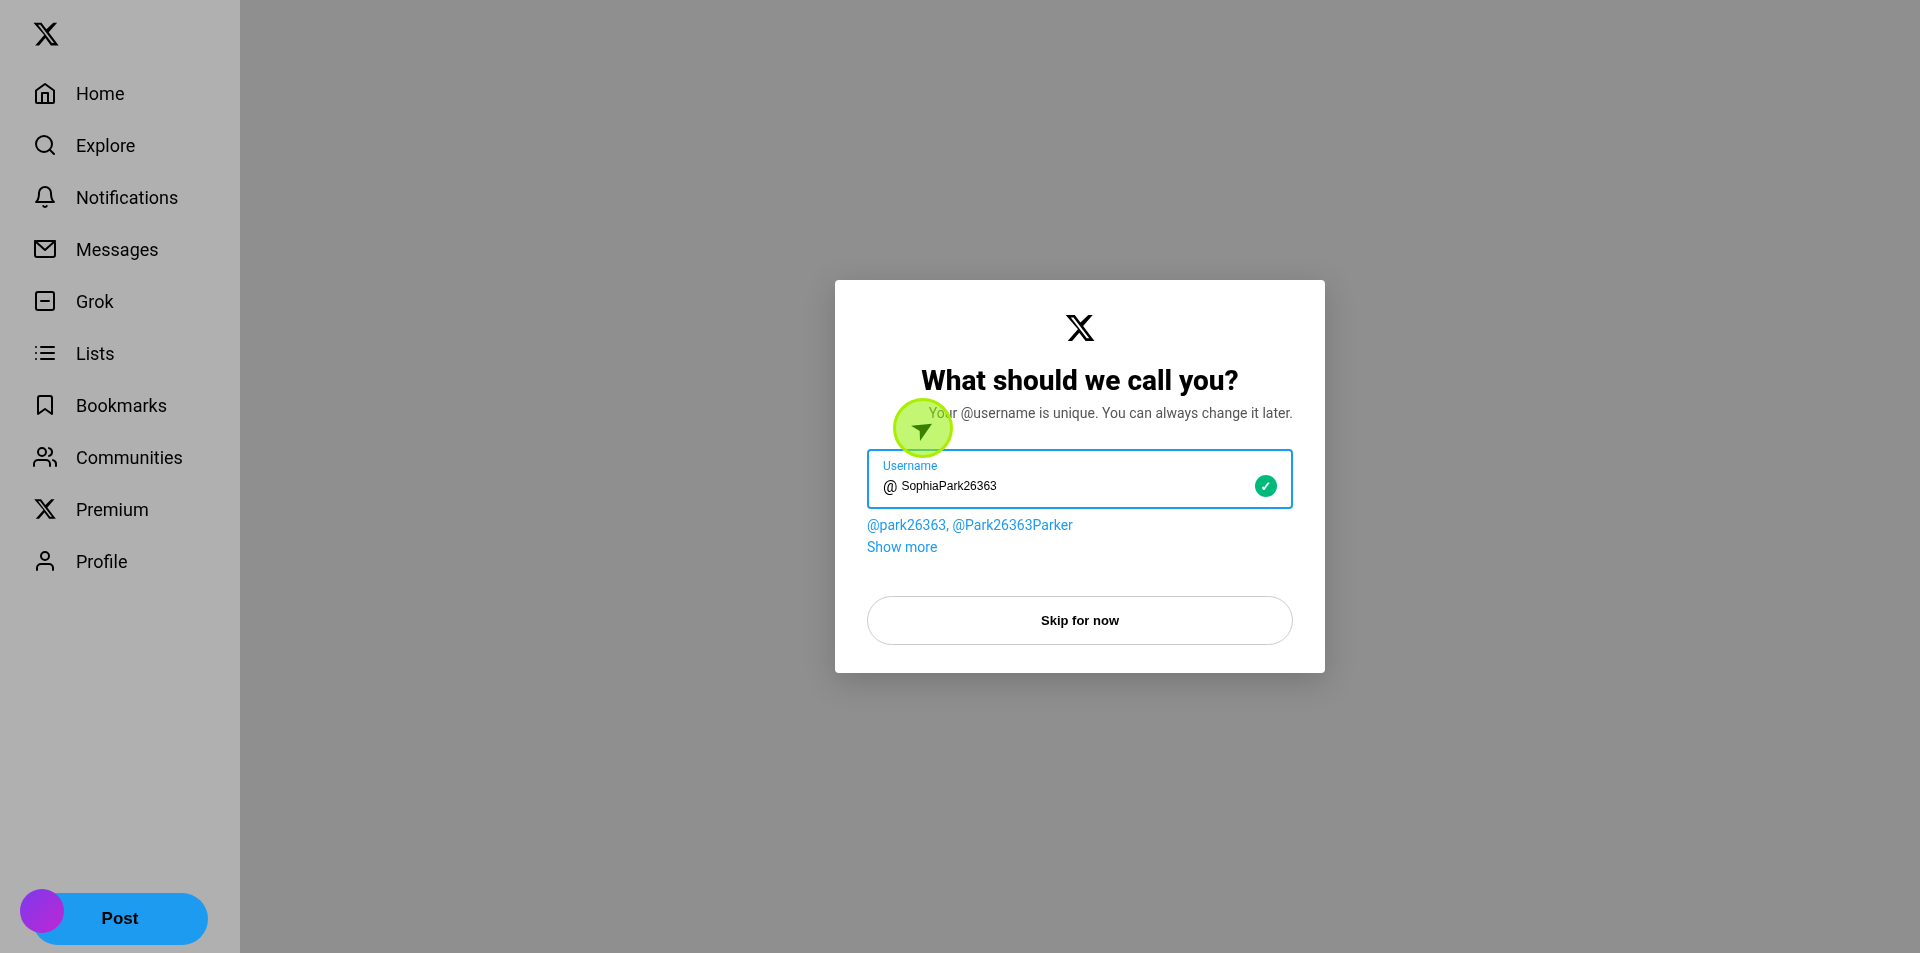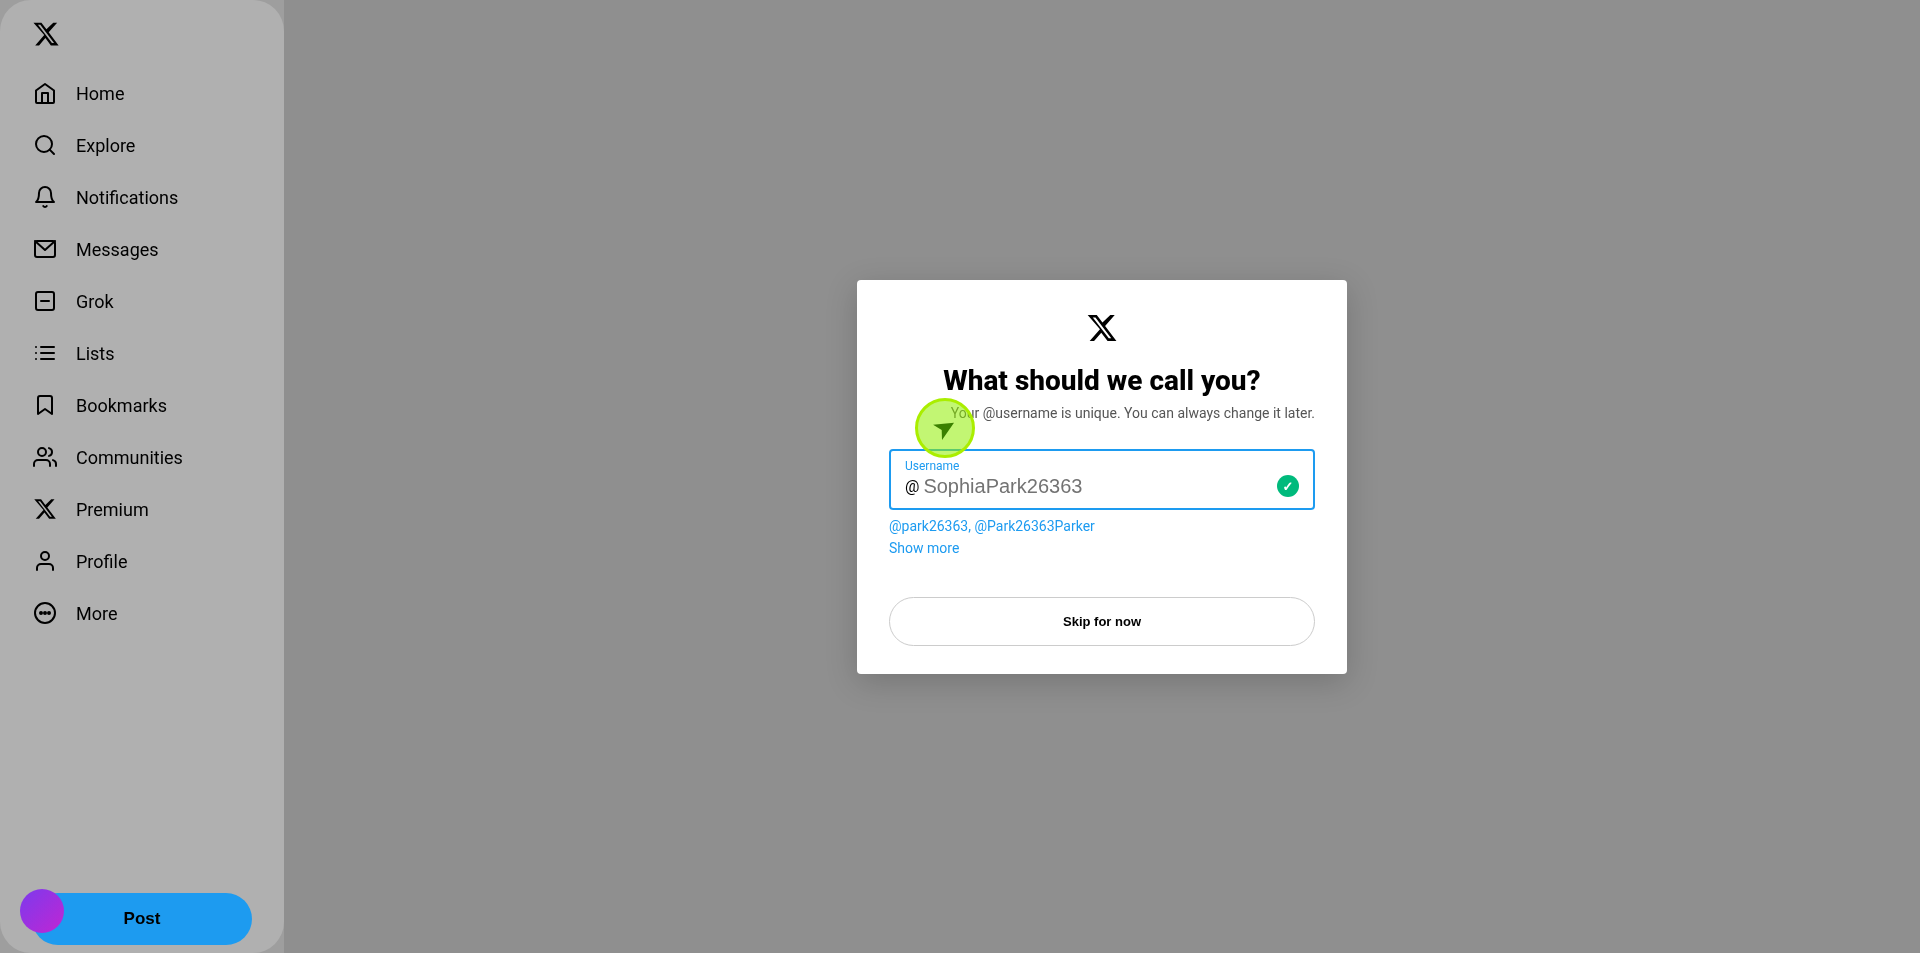--- a/index.html
+++ b/index.html
@@ -7,28 +7,27 @@
       font-family: -apple-system, BlinkMacSystemFont, "Segoe UI", Roboto, Helvetica, Arial, sans-serif;
       background: #9e9e9e;
       width: 1920px;
       height: 953px;
       overflow: hidden;
       display: flex;
     }
 
     
     .sidebar {
-      width: 284px;
+      width: 240px;
       height: 953px;
       background: #b0b0b0;
       display: flex;
       flex-direction: column;
       padding: 8px 16px;
       position: relative;
-      border-radius: 31px;
     }
     .sidebar-logo {
       padding: 12px 16px;
       margin-bottom: 4px;
       cursor: pointer;
     }
     .sidebar-logo svg {
       width: 28px;
       height: 28px;
     }
@@ -193,22 +192,22 @@
       gap: 4px;
     }
     .at-sign {
       color: #000;
       font-size: 16px;
       flex-shrink: 0;
     }
     .username-input {
       border: none;
       outline: none;
-      font-size: 20px;
-      color: #737373;
+      font-size: 12px;
+      color: #000000;
       flex: 1;
       background: transparent;
     }
     .check-icon {
       width: 22px;
       height: 22px;
       border-radius: 50%;
       background: #00ba7c;
       display: flex;
       align-items: center;
@@ -386,31 +385,20 @@
     <div class="nav-item">
       <span class="nav-icon">
         <svg width="24" height="24" viewBox="0 0 24 24" fill="none" stroke="black" stroke-width="2" stroke-linecap="round" stroke-linejoin="round">
           <path d="M20 21v-2a4 4 0 00-4-4H8a4 4 0 00-4 4v2"></path>
           <circle cx="12" cy="7" r="4"></circle>
         </svg>
       </span>
       <span>Profile</span>
     </div>
 
-    <div class="nav-item">
-      <span class="nav-icon">
-        <svg width="24" height="24" viewBox="0 0 24 24" fill="none" stroke="black" stroke-width="2" stroke-linecap="round" stroke-linejoin="round">
-          <circle cx="12" cy="12" r="10"></circle>
-          <circle cx="8" cy="12" r="1" fill="black"></circle>
-          <circle cx="12" cy="12" r="1" fill="black"></circle>
-          <circle cx="16" cy="12" r="1" fill="black"></circle>
-        </svg>
-      </span>
-      <span>More</span>
-    </div>
   </nav>
 
   <button class="post-btn">Post</button>
 
 </div>
 
 <div class="main-content">
 
   <div class="modal-overlay">
 

